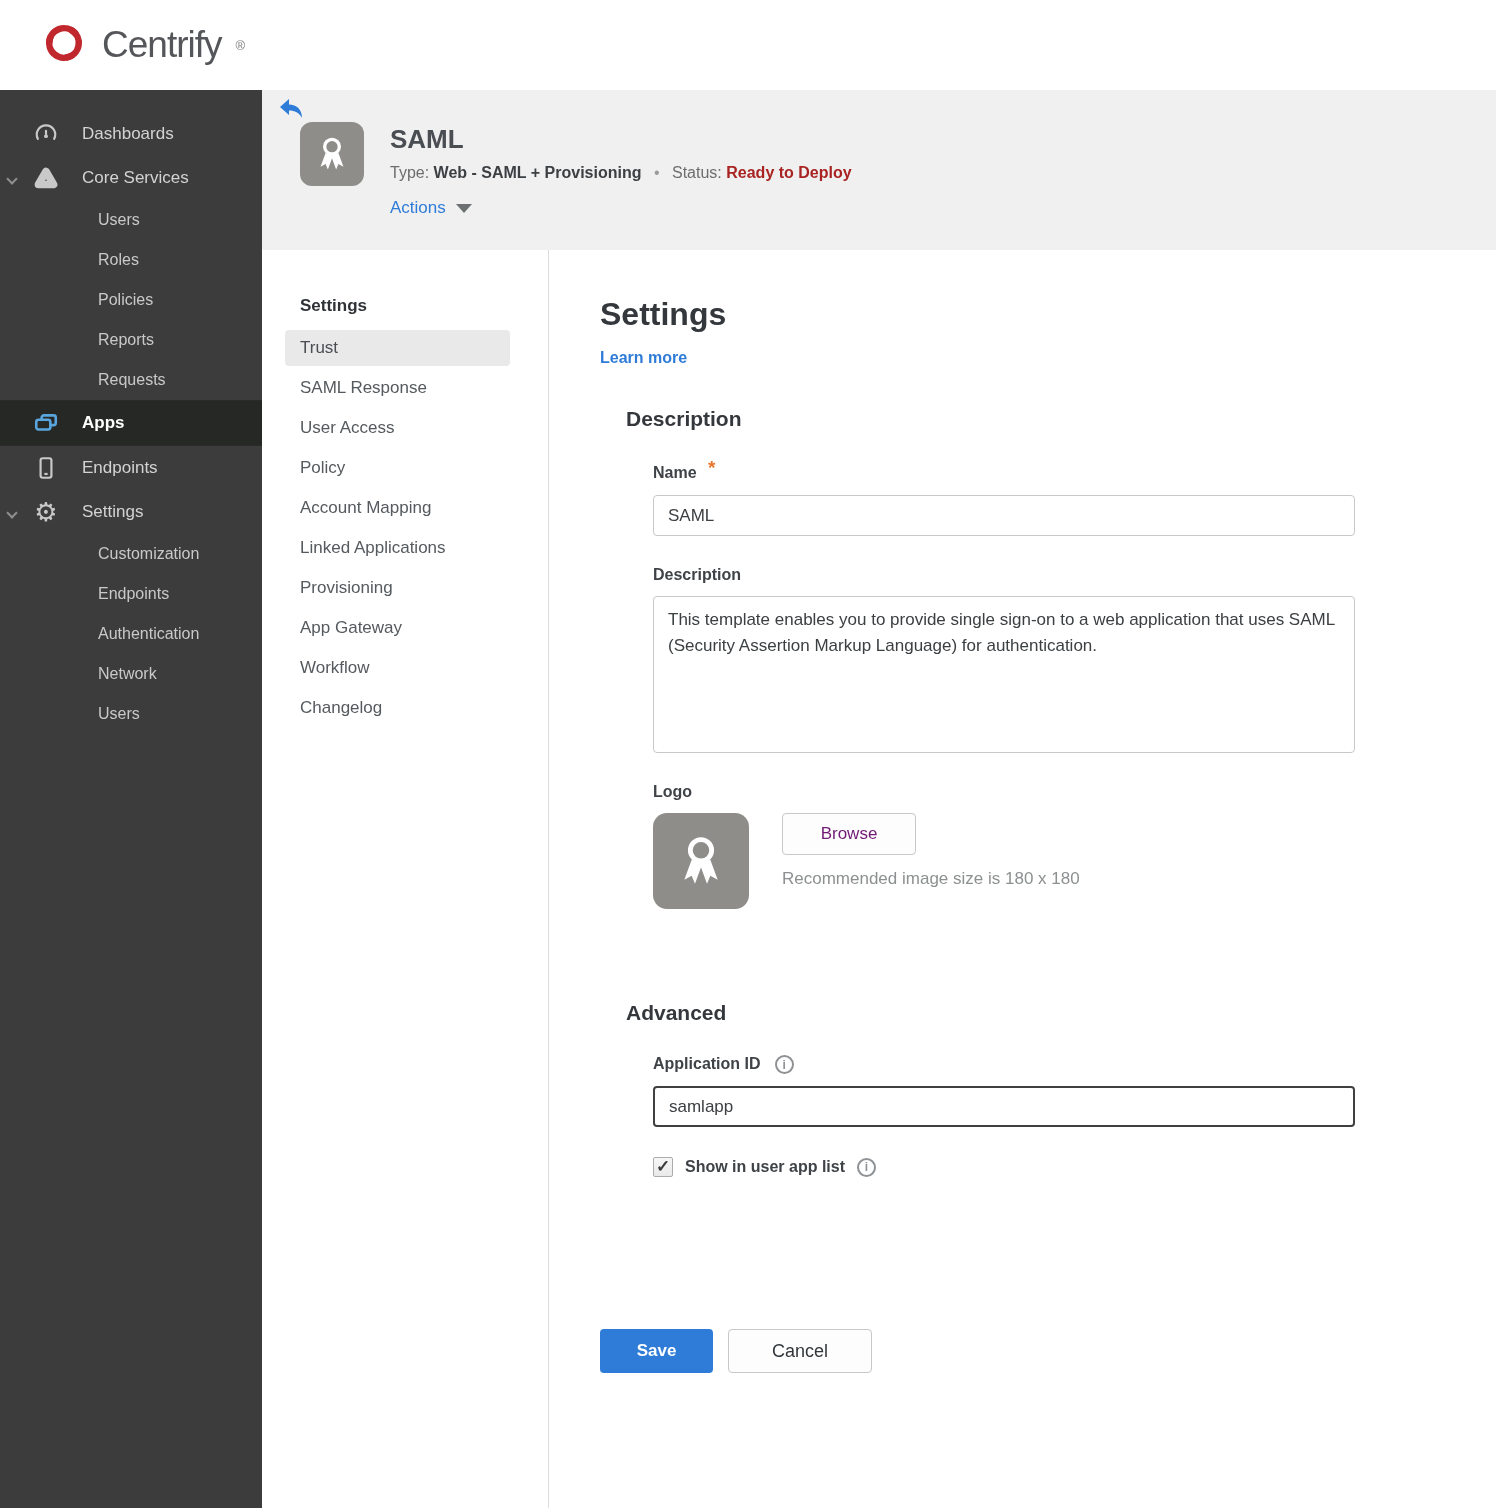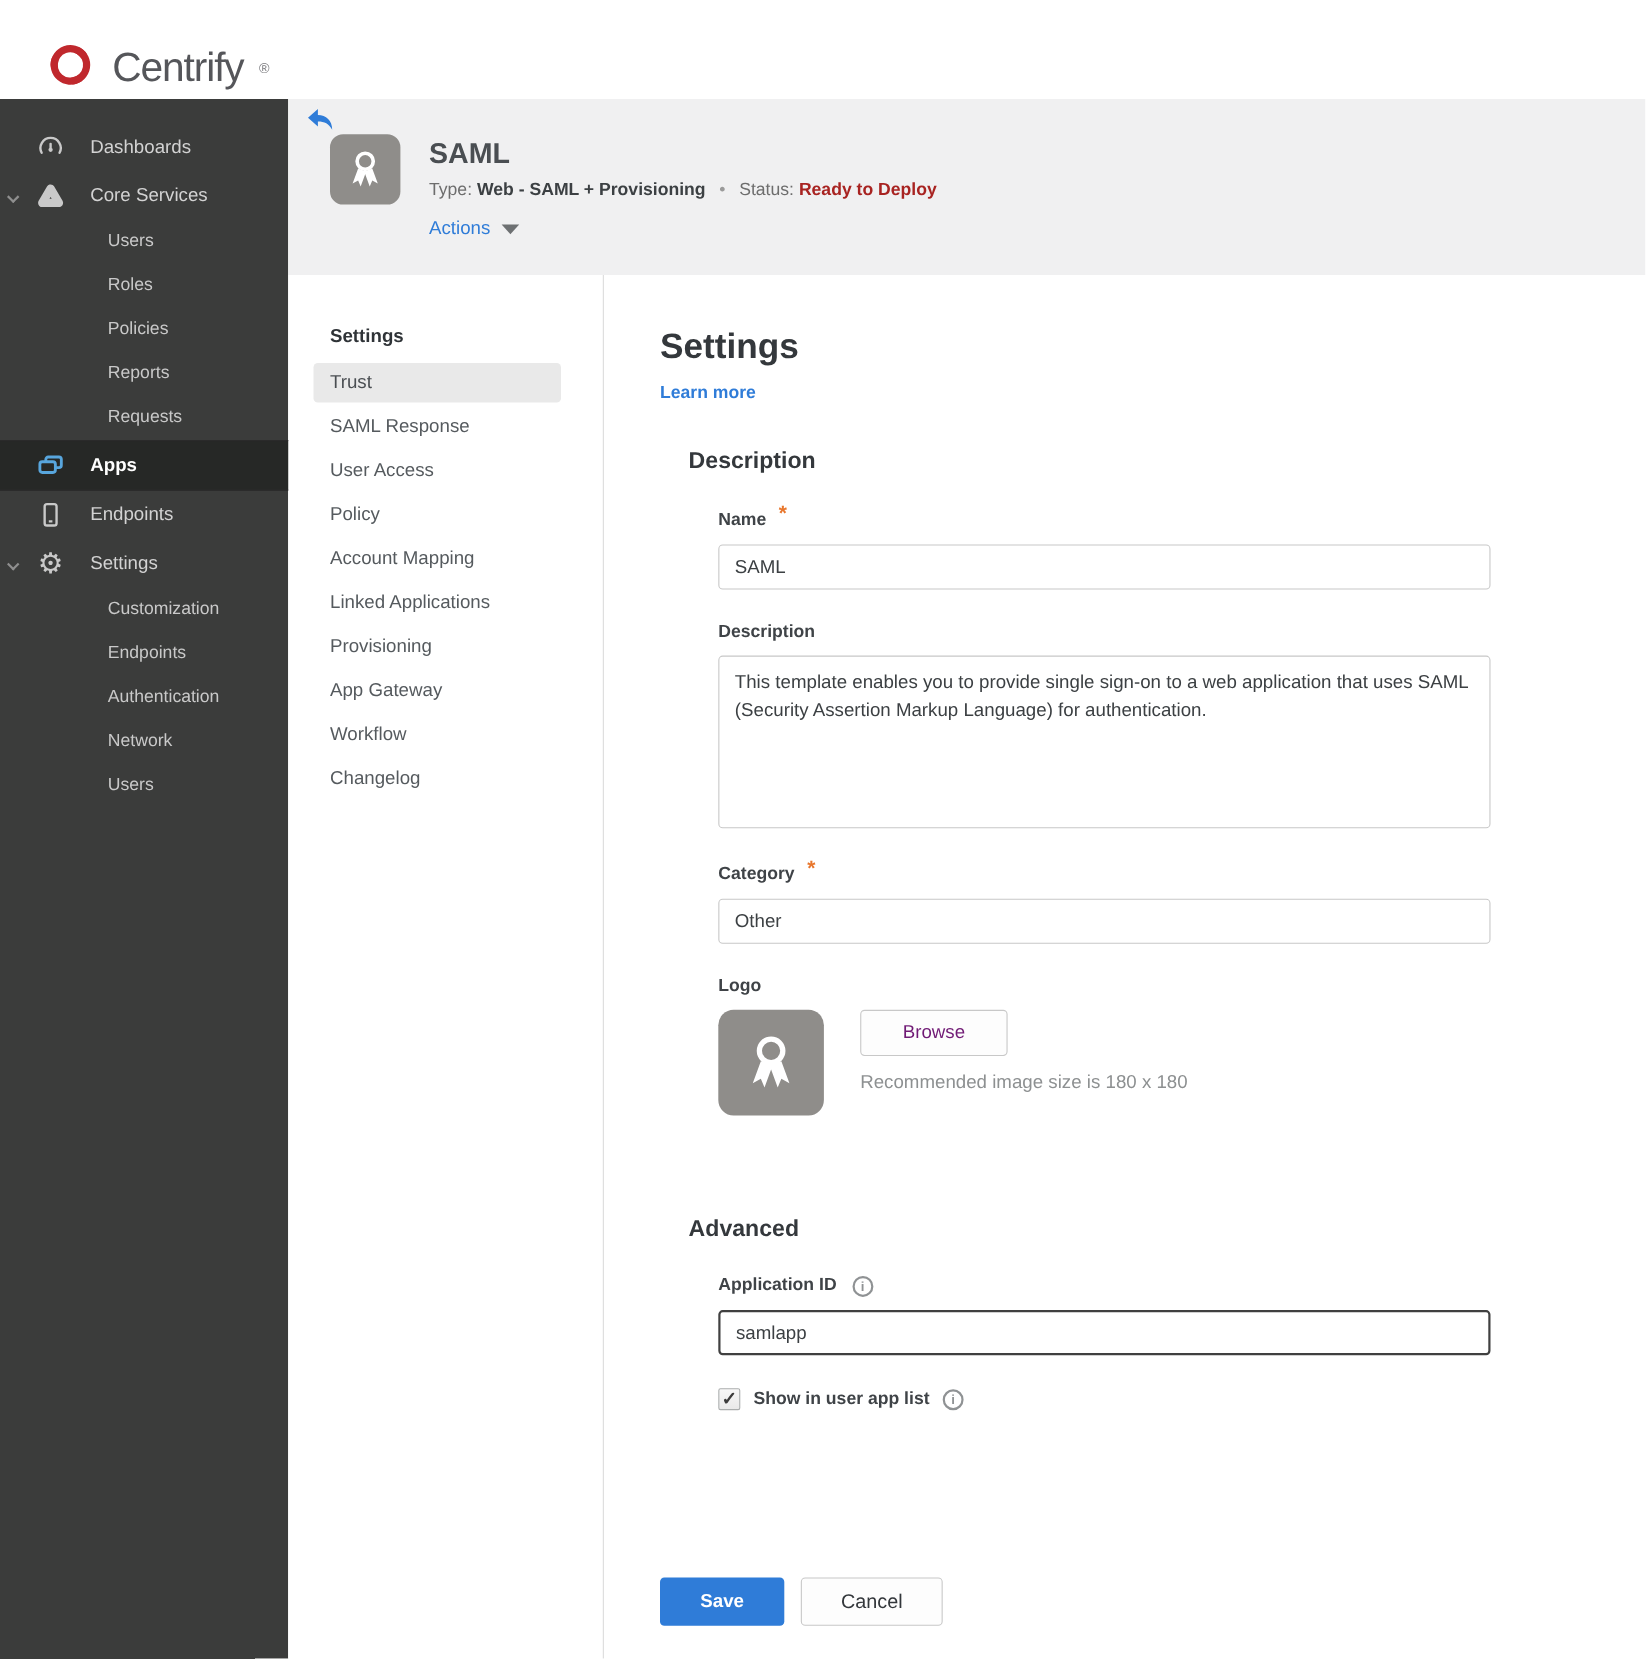--- a/index.html
+++ b/index.html
@@ -1,20 +1,20 @@
 <!DOCTYPE html>
 <html><head>
 <meta charset="utf-8">
 <style>
   * { margin:0; padding:0; box-sizing:border-box; }
   html,body { background:#fff; font-family:"Liberation Sans", sans-serif; }
   .page { width:1496px; height:1508px; position:relative; background:#fff; overflow:hidden; }
 
   
-  .topbar { height:90px; background:#fff; display:flex; align-items:flex-end; padding-left:38px; }
+  .topbar { height:90px; background:#fff; display:flex; align-items:center; padding-left:38px; }
   .brand { display:flex; align-items:center; gap:12px; }
   .brand-name { font-size:37px; color:#55565a; letter-spacing:-1px; }
   .brand-reg { font-size:13px; color:#7a7a7e; vertical-align:super; margin-left:2px; }
 
   
   .layout { display:flex; height:1418px; }
 
   
   .sidebar { width:262px; background:#3b3c3b; flex:none; padding-top:22px; color:#cfcfcf; }
   .side-item { position:relative; height:44px; display:flex; align-items:center; padding-left:30px; cursor:pointer; }
@@ -77,21 +77,21 @@
   .info-icon { width:19px; height:19px; border:2px solid #8f9294; border-radius:50%; color:#8f9294; display:inline-flex; align-items:center; justify-content:center; font-size:12px; font-weight:bold; flex:none; cursor:pointer; }
   .info-icon::after { content:"i"; }
 
   .check-row { margin-top:30px; display:flex; align-items:center; gap:12px; }
   .checkbox { appearance:none; -webkit-appearance:none; width:20px; height:20px; border:1px solid #aaadad; border-radius:2px; background:linear-gradient(#f7f7f7,#e9e9e9); position:relative; cursor:pointer; flex:none; }
   .checkbox:checked::after { content:"✓"; position:absolute; left:2px; top:-2px; font-size:17px; font-weight:bold; color:#3c3c3c; }
   .check-label { font-size:16px; font-weight:bold; color:#3f4347; }
 
   .btn-row { margin-top:152px; display:flex; gap:15px; }
   .save-btn { width:113px; height:44px; background:#2f7cd8; border:none; border-radius:4px; color:#fff; font-size:17px; font-weight:bold; font-family:"Liberation Sans", sans-serif; cursor:pointer; }
-  .cancel-btn { width:129px; height:44px; background:#fdfdfd; border:1px solid #c8c8c8; border-radius:4px; color:#33373b; font-size:18px; font-family:"Liberation Sans", sans-serif; cursor:pointer; }
+  .cancel-btn { width:144px; height:44px; background:#fdfdfd; border:1px solid #c8c8c8; border-radius:4px; color:#33373b; font-size:18px; font-family:"Liberation Sans", sans-serif; cursor:pointer; }
 </style>
 </head>
 <body>
 
 <div class="page">
 
   <header class="topbar">
     <div class="brand">
       <span>
         <svg width="52" height="52" viewBox="0 0 88 88">
@@ -256,25 +256,20 @@
                 <span class="field-label">Name</span>
                 <span class="req">*</span>
                 <input class="text-input" type="text" value="SAML" style="">
               </div>
 
               <div class="field">
                 <span class="field-label">Description</span>
                 <textarea class="text-area" style="">This template enables you to provide single sign-on to a web application that uses SAML (Security Assertion Markup Language) for authentication.</textarea>
               </div>
 
-              <div class="field">
-                <span class="field-label">Category</span>
-                <span class="req">*</span>
-                <input class="text-input" type="text" value="Other" style="">
-              </div>
 
               <div class="field">
                 <span class="field-label">Logo</span>
                 <div class="logo-row">
                   <div class="logo-box">
                     <svg width="64" height="64" viewBox="0 0 48 48">
                       <circle cx="24" cy="16" r="8" fill="none" stroke="#ffffff" stroke-width="3.6"></circle>
                       <polygon points="17,23 11.5,38 17,35 19.5,41 25,26" fill="#ffffff"></polygon>
                       <polygon points="31,23 36.5,38 31,35 28.5,41 23,26" fill="#ffffff"></polygon>
                     </svg>

